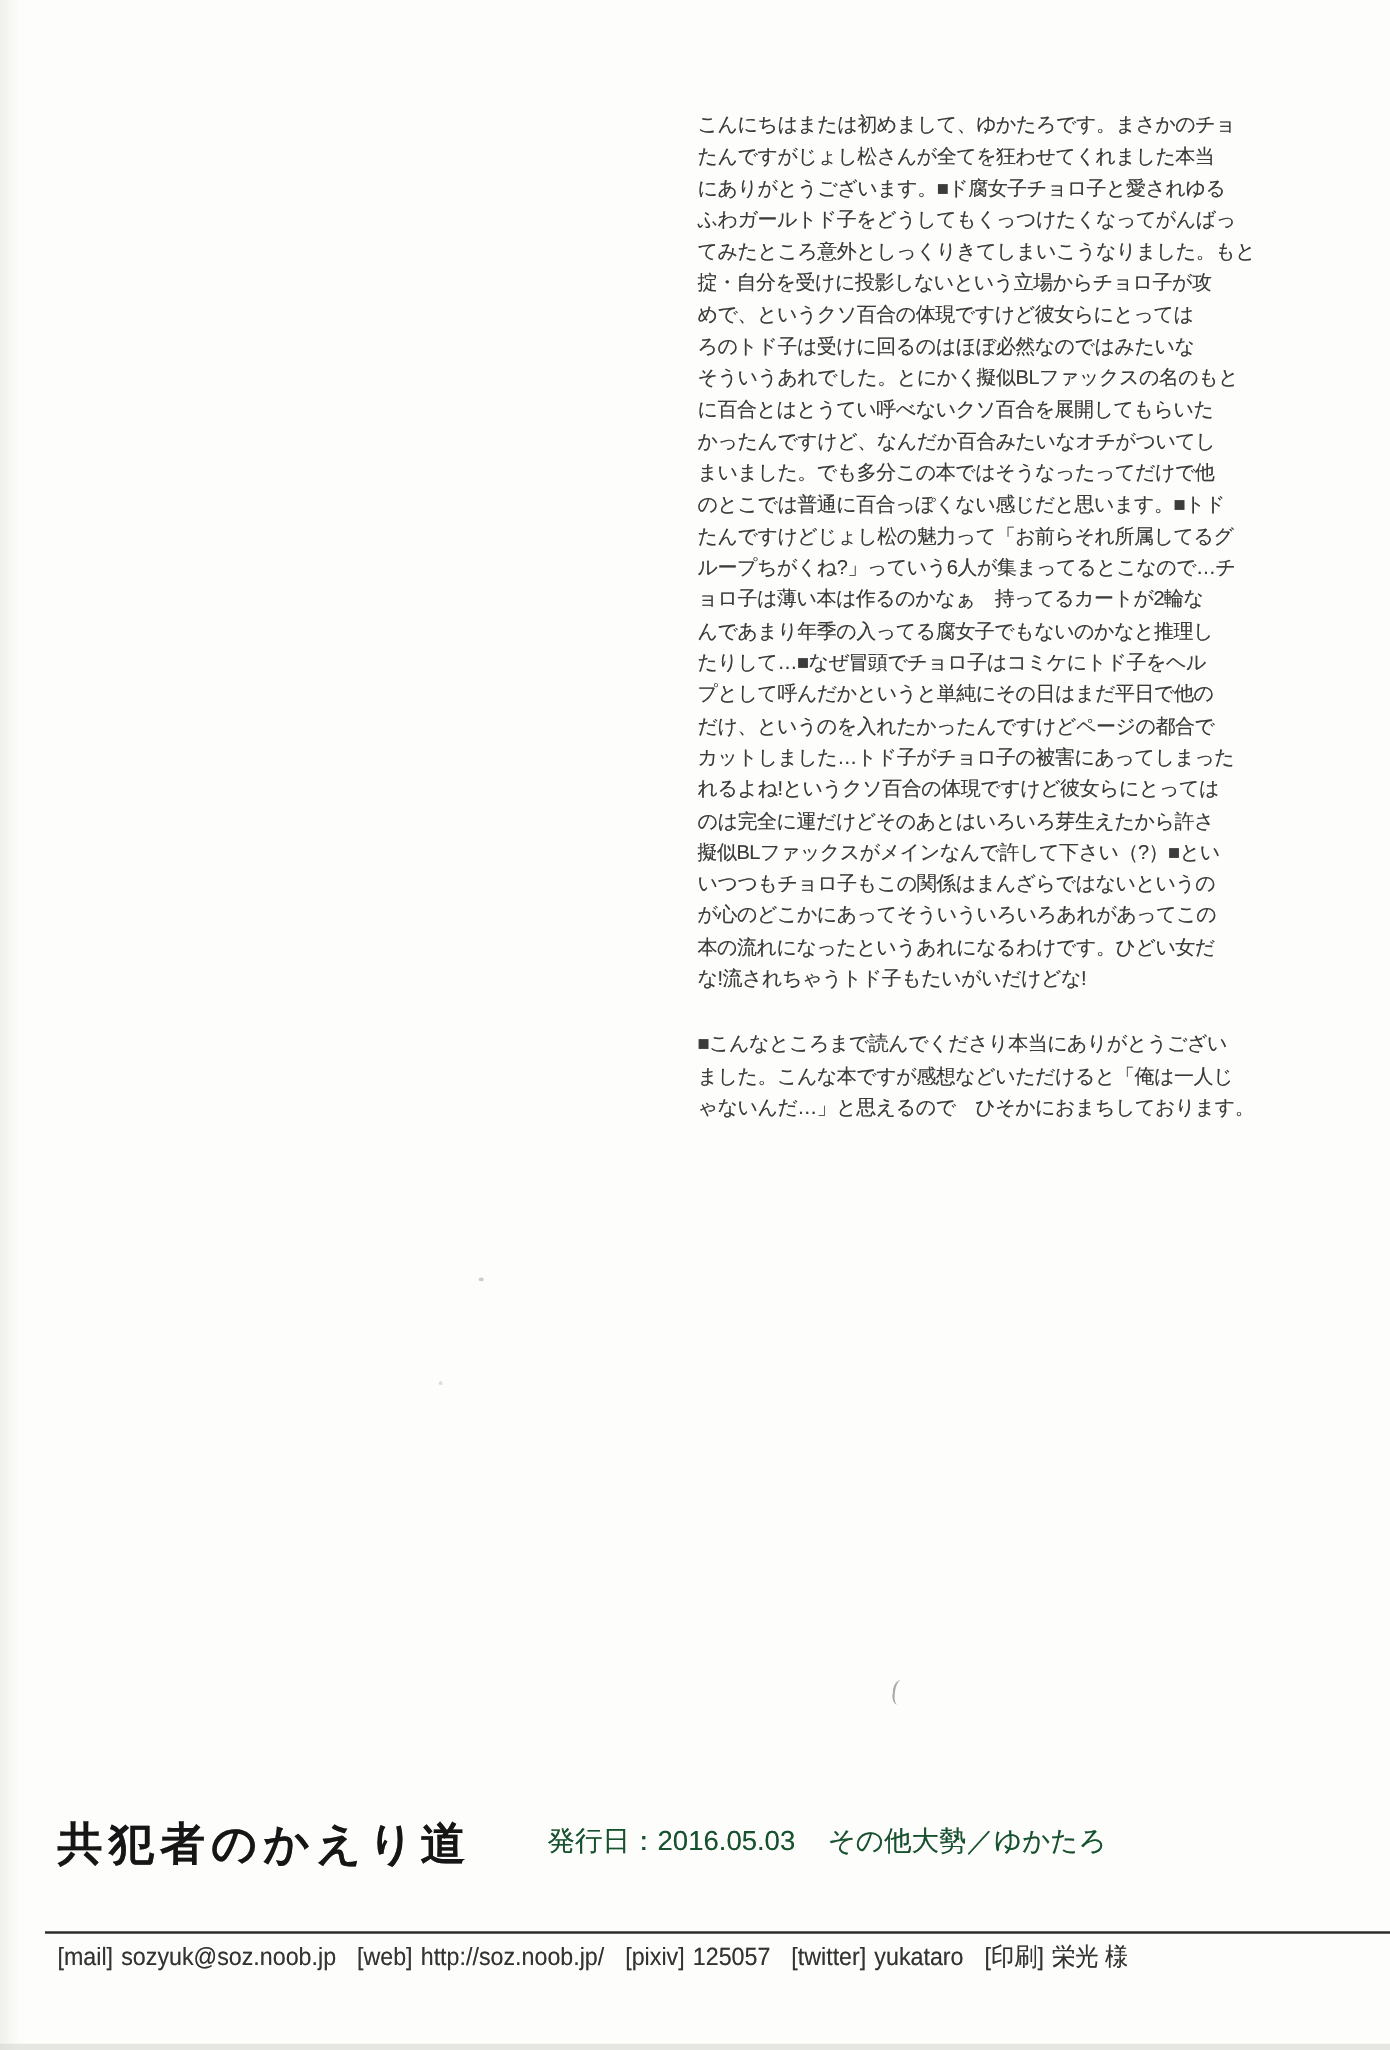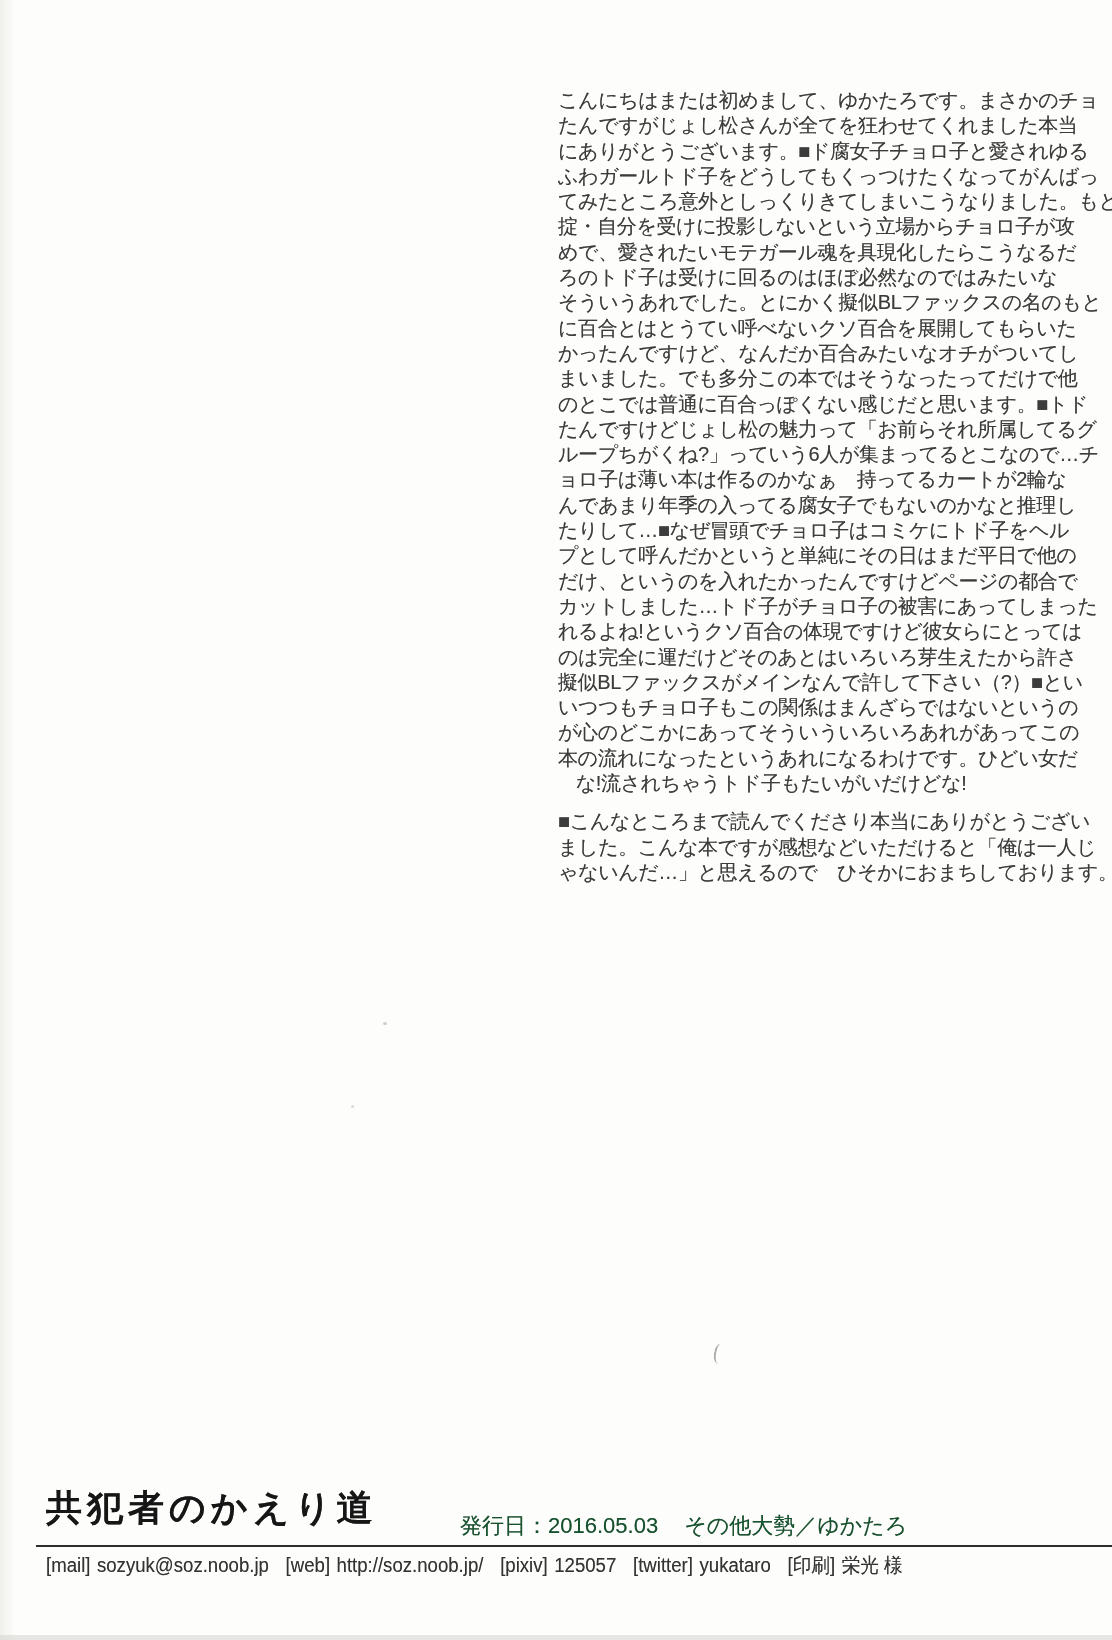--- a/index.html
+++ b/index.html
@@ -17,30 +17,29 @@
   .edge-left{
     position:absolute;left:0;top:0;width:16px;height:100%;
     background:linear-gradient(to right,#e4e4e0,rgba(255,255,255,0));opacity:.55;
   }
   .edge-bottom{
     position:absolute;left:0;bottom:0;width:100%;height:5px;background:#cfcfcb;opacity:.5;
   }
   
   .afterword{
     position:absolute;left:558px;top:88px;width:426px;
-    color:var(--ink);font-size:20px;line-height:25.3px;
+    color:var(--ink);font-size:16px;line-height:25.3px;
     text-shadow:0 0 .5px rgba(70,70,70,.55);
-    text-align:center;
   }
   .afterword .line{white-space:pre;letter-spacing:-0.4px;}
-  .para2{margin-top:13px;}
+  .para2{margin-top:27px;}
   
   .colophon-row{
-    position:absolute;left:46px;top:1485px;width:1040px;
-    display:flex;align-items:flex-start;gap:46px;
+    position:absolute;left:46px;top:1432px;width:1040px;
+    display:flex;align-items:center;gap:24px;
   }
   .book-title{
     font-size:36px;font-weight:bold;color:var(--title_ink);
     letter-spacing:5px;white-space:pre;line-height:1.3;
     text-shadow:0 0 .5px rgba(20,20,20,.6);
   }
   .pub-info{
     font-size:22px;color:#14532d;white-space:pre;padding-bottom:4px;letter-spacing:0;
     text-shadow:0 0 .4px rgba(50,50,50,.5);
   }
@@ -74,21 +73,21 @@
   <div class="edge-left"></div>
 
   <div class="afterword">
     <div class="para1">
         <div class="line">こんにちはまたは初めまして、ゆかたろです。まさかのチョ</div>
         <div class="line">たんですがじょし松さんが全てを狂わせてくれました本当</div>
         <div class="line">にありがとうございます。■ド腐女子チョロ子と愛されゆる</div>
         <div class="line">ふわガールトド子をどうしてもくっつけたくなってがんばっ</div>
         <div class="line">てみたところ意外としっくりきてしまいこうなりました。もと</div>
         <div class="line">掟・自分を受けに投影しないという立場からチョロ子が攻</div>
-        <div class="line">めで、愛されたいモテガール魂を具現化したらこうなるだ</div>
+        <div class="line">めで、というクソ百合の体現ですけど彼女らにとっては</div>
         <div class="line">ろのトド子は受けに回るのはほぼ必然なのではみたいな</div>
         <div class="line">そういうあれでした。とにかく擬似BLファックスの名のもと</div>
         <div class="line">に百合とはとうてい呼べないクソ百合を展開してもらいた</div>
         <div class="line">かったんですけど、なんだか百合みたいなオチがついてし</div>
         <div class="line">まいました。でも多分この本ではそうなったってだけで他</div>
         <div class="line">のとこでは普通に百合っぽくない感じだと思います。■トド</div>
         <div class="line">たんですけどじょし松の魅力って「お前らそれ所属してるグ</div>
         <div class="line">ループちがくね?」っていう6人が集まってるとこなので…チ</div>
         <div class="line">ョロ子は薄い本は作るのかなぁ　持ってるカートが2輪な</div>
         <div class="line">んであまり年季の入ってる腐女子でもないのかなと推理し</div>

